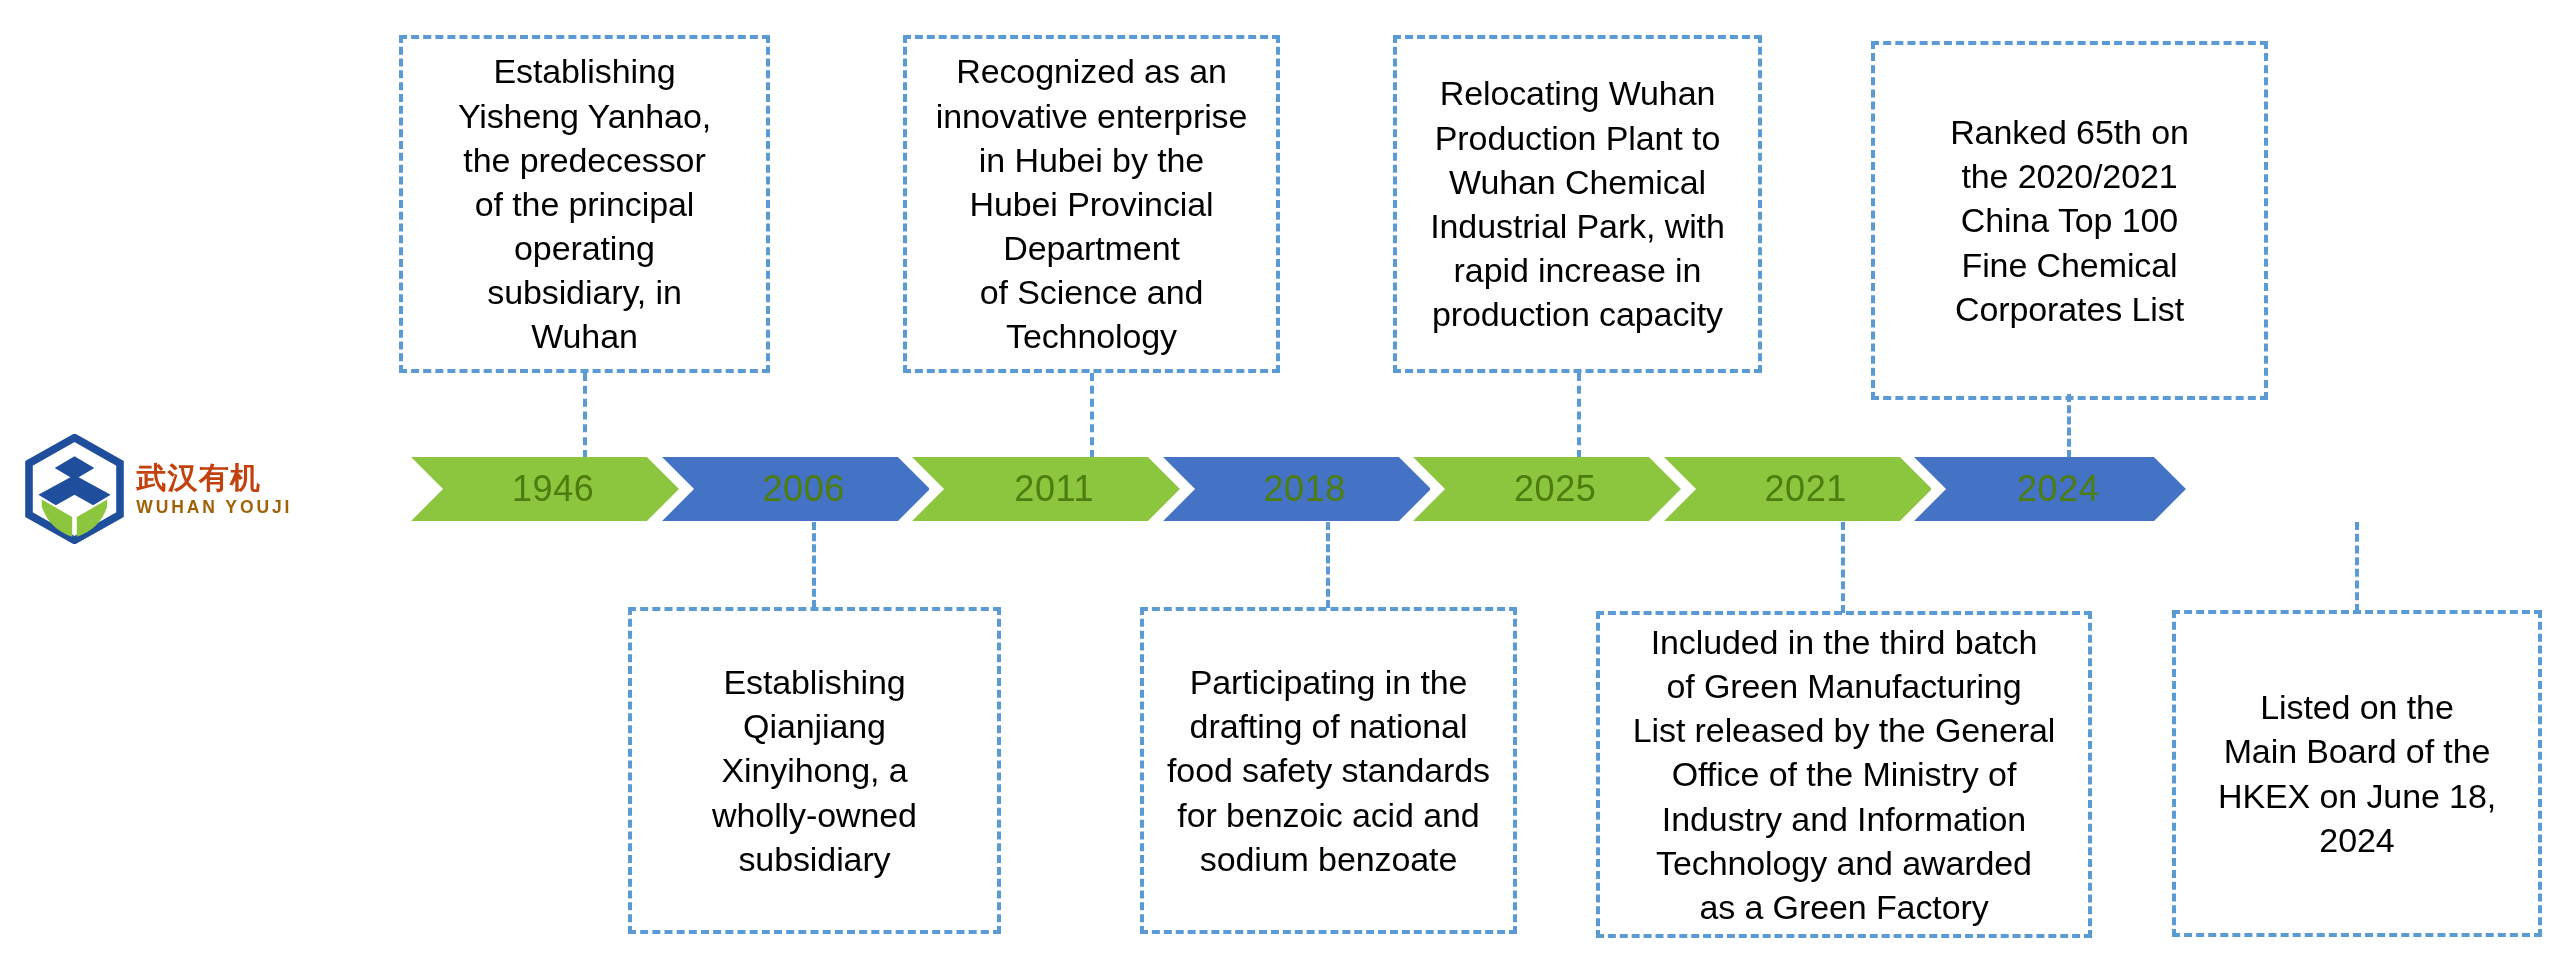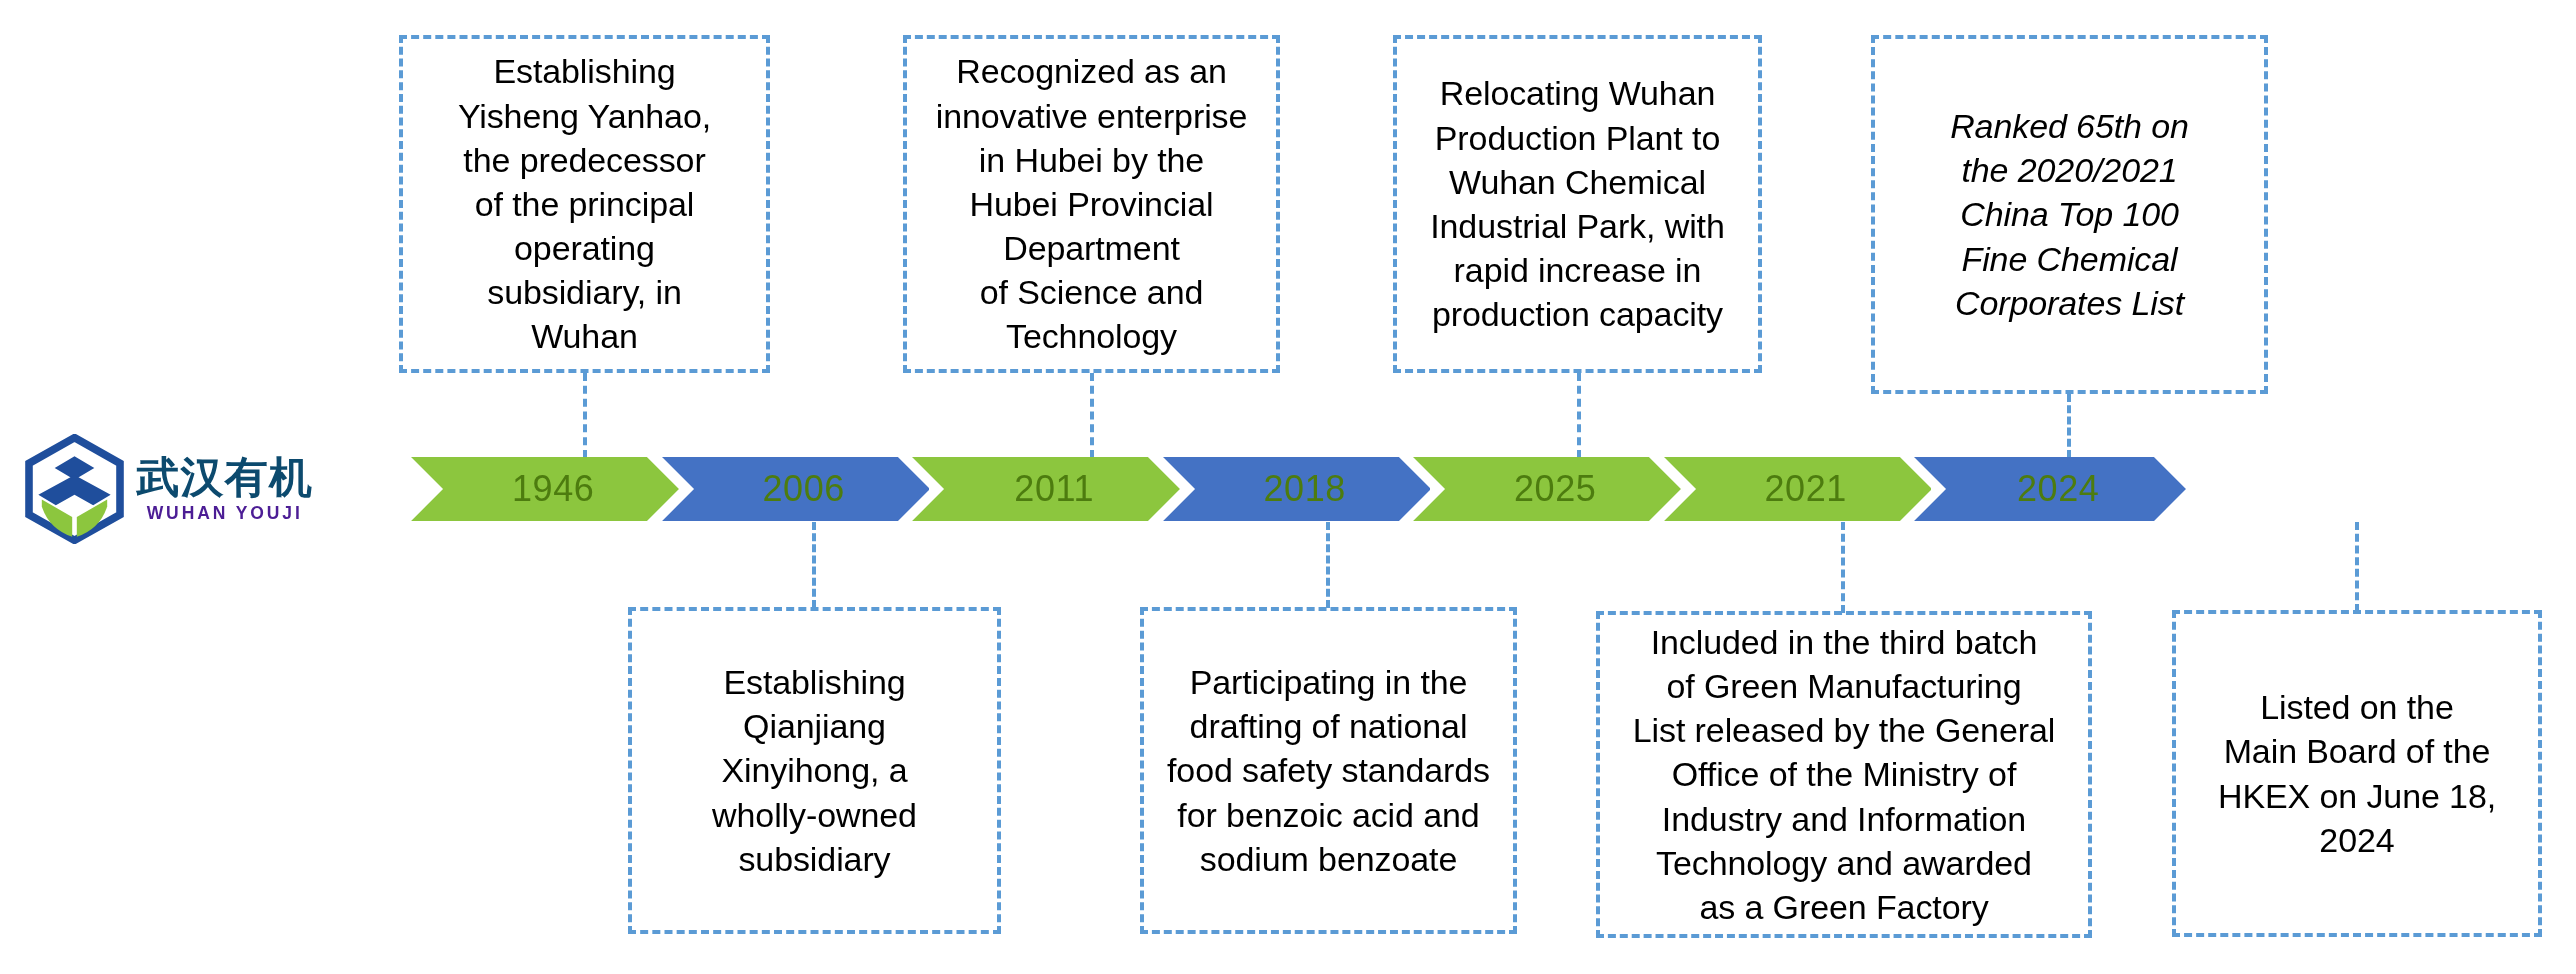--- a/index.html
+++ b/index.html
@@ -79,31 +79,31 @@
   #logo-wrap {
     position: absolute;
     display: flex;
     align-items: center;
     gap: 9.3px;
   }
   #logo-mark { flex: 0 0 auto; }
   #logo-word { flex: 0 0 auto; }
   .logo-cn {
     font-family: "Liberation Sans", sans-serif;
-    font-size: 43px;
+    font-size: 30px;
     font-weight: bold;
-    color: #0c4a6e;
+    color: #c2410c;
     line-height: 1;
     letter-spacing: 1.2px;
   }
   .logo-en {
     font-family: "Liberation Sans", sans-serif;
     font-size: 17.5px;
     font-weight: bold;
-    color: #4c1d95;
+    color: #a16207;
     line-height: 1;
     letter-spacing: 2.9px;
     margin-top: 5.8px;
     text-align: center;
   }
 </style>
 </head>
 <body>
 
 <div id="stage">
@@ -151,21 +151,21 @@
 
   <div class="callout" style="left:1393px; top:35px; width:369px; height:338px;">
     <div class="callout-text">Relocating Wuhan
 Production Plant to
 Wuhan Chemical
 Industrial Park, with
 rapid increase in
 production capacity</div>
   </div>
 
-  <div class="callout" style="left:1871px; top:35px; width:397px; height:359px;font-style:italic;">
+  <div class="callout" style="left:1871px; top:41px; width:397px; height:359px;">
     <div class="callout-text">Ranked 65th on
 the 2020/2021
 China Top 100
 Fine Chemical
 Corporates List</div>
   </div>
 
   <div class="callout" style="left:628px; top:607px; width:373px; height:327px;">
     <div class="callout-text">Establishing
 Qianjiang

